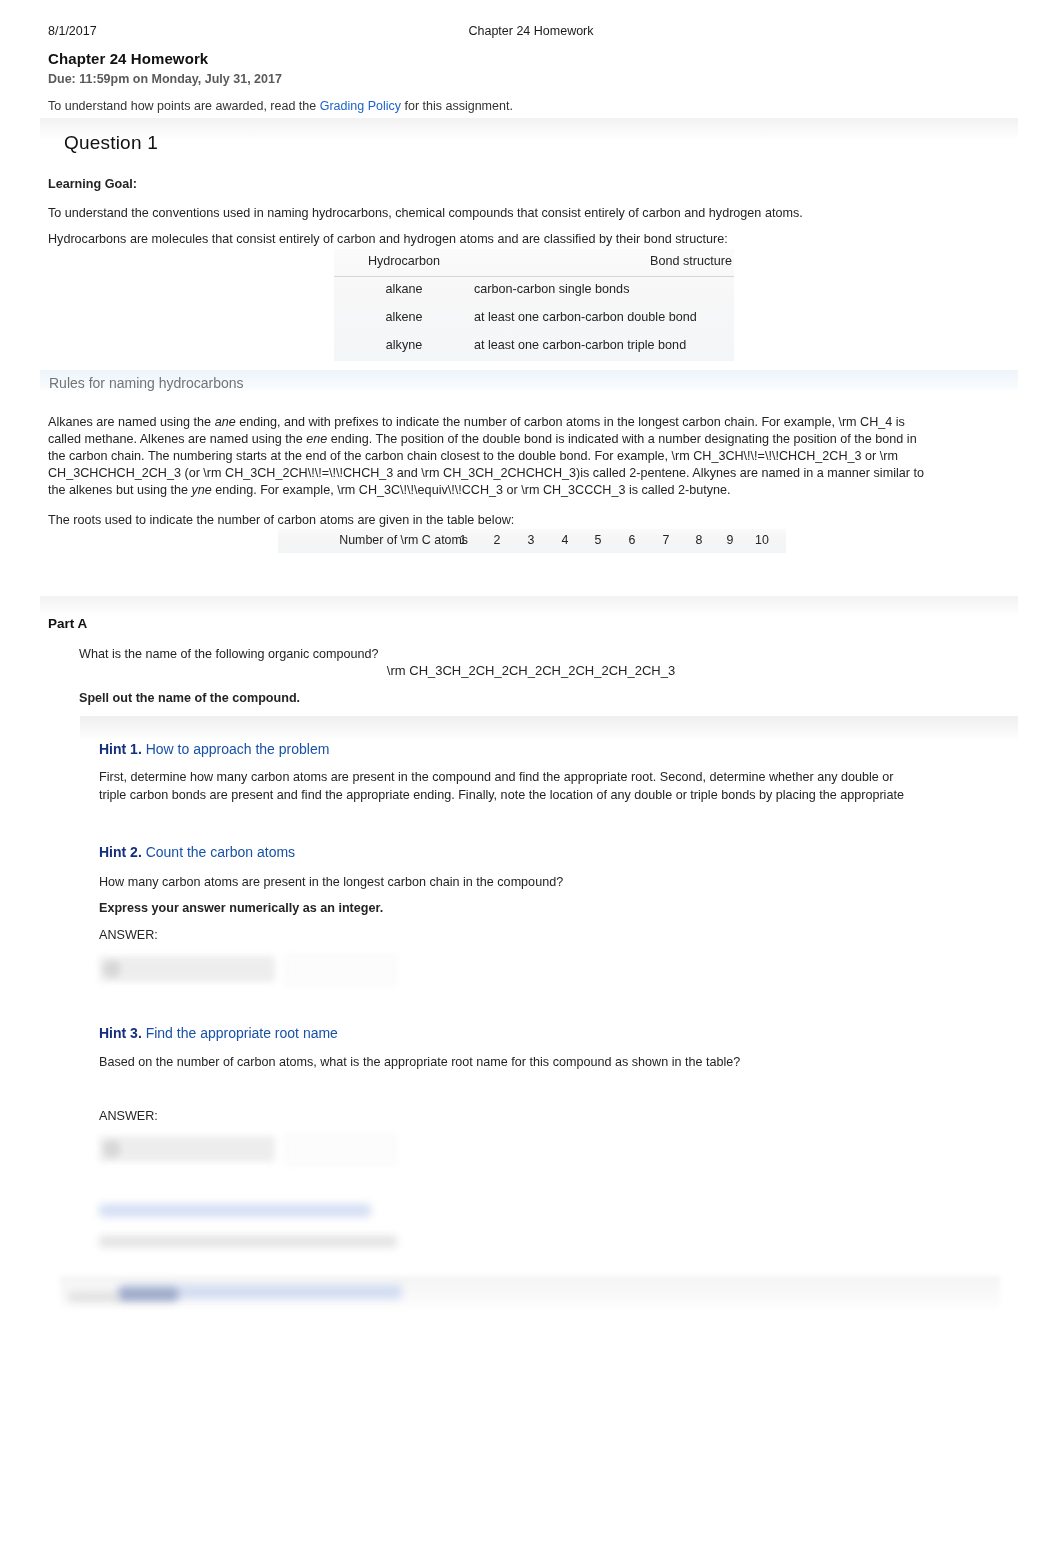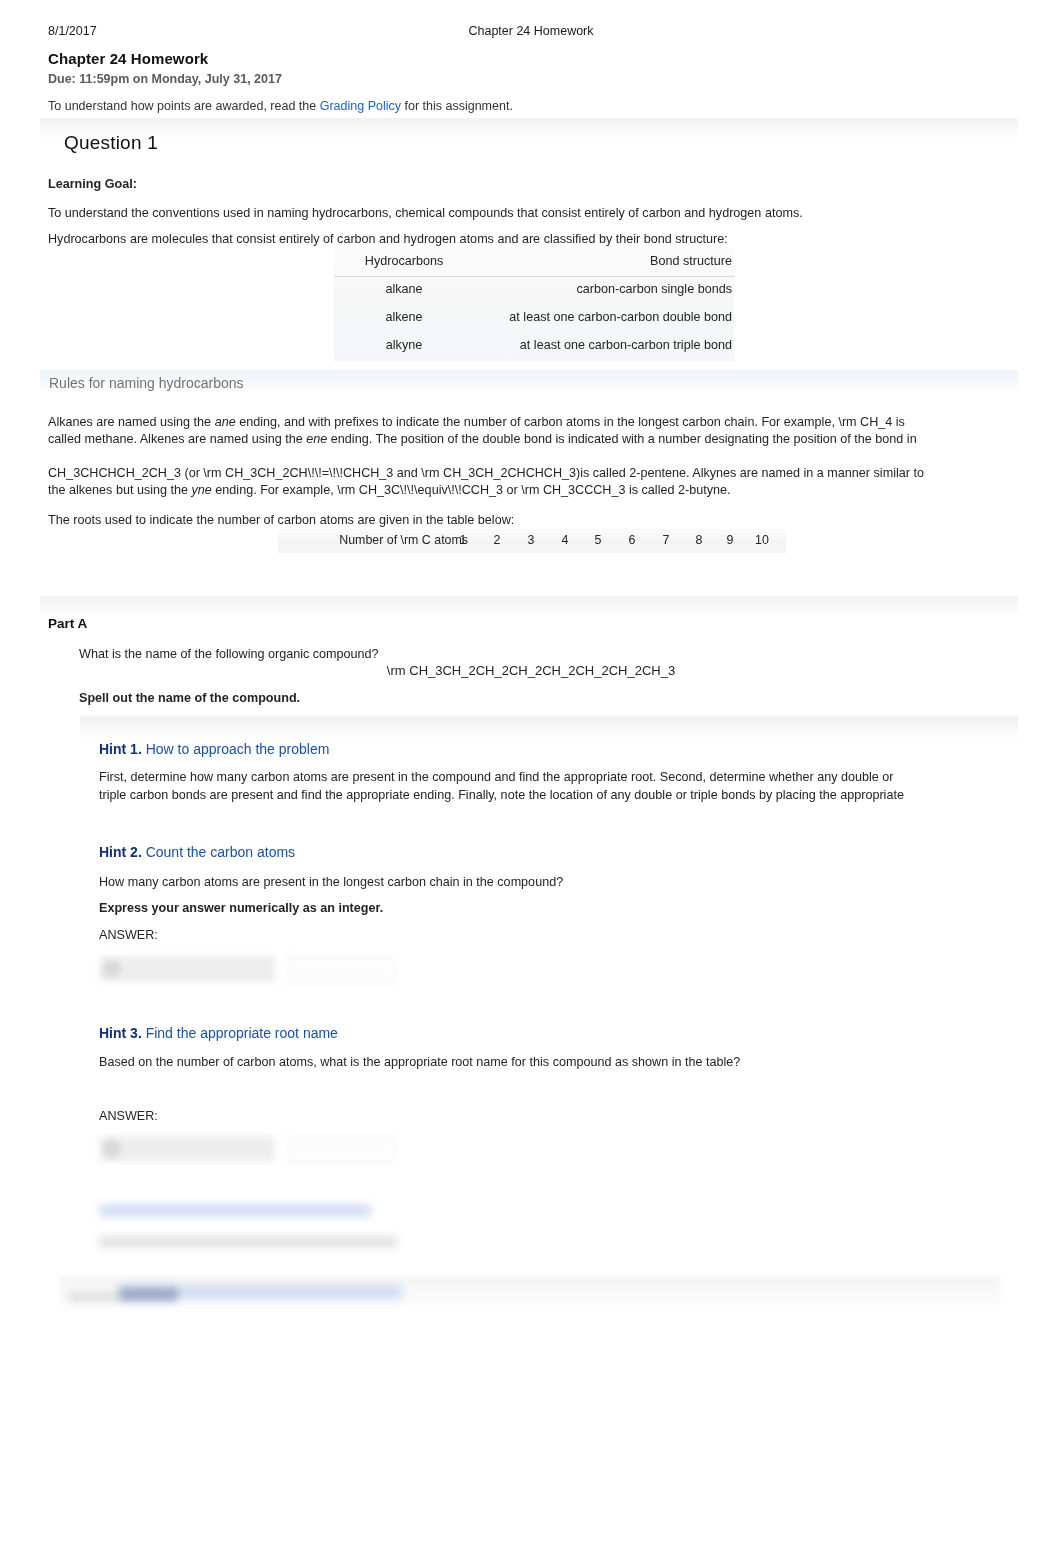--- a/index.html
+++ b/index.html
@@ -125,21 +125,20 @@
     left: 0;
     width: 140px;
     text-align: center;
     top: 5px;
   }
   .hc-table .c2 {
     position: absolute;
     left: 140px;
     top: 5px;
     width: 258px;
-    text-align: right;
   }
   .hc-table .hdr .c2 { text-align: right; }
   .hc-table .hdr { border-bottom: 1px solid #d7d7d7; height: 27px; }
 
   
   .rules-head {
     position: absolute;
     left: 49px;
     top: 375px;
     font-size: 14px;
@@ -282,21 +281,21 @@
 
   <div class="band" style="top:118px;height:22px;"></div>
   <div class="q-title">Question 1</div>
 
   <div class="body-txt bold" style="left:48px;top:176px;">Learning Goal:</div>
   <div class="body-txt" style="left:48px;top:205px;width:960px;">To understand the conventions used in naming hydrocarbons, chemical compounds that consist entirely of carbon and hydrogen atoms.</div>
   <div class="body-txt" style="left:48px;top:231px;width:960px;">Hydrocarbons are molecules that consist entirely of carbon and hydrogen atoms and are classified by their bond structure:</div>
 
   <div class="hc-table">
     <div class="row hdr">
-      <span class="c1">Hydrocarbons</span>
+      <span class="c1">Hydrocarbon</span>
       <span class="c2">Bond structure</span>
     </div>
     <div class="row">
       <span class="c1">alkane</span>
       <span class="c2">carbon-carbon single bonds</span>
     </div>
     <div class="row">
       <span class="c1">alkene</span>
       <span class="c2">at least one carbon-carbon double bond</span>
     </div>
@@ -304,20 +303,21 @@
       <span class="c1">alkyne</span>
       <span class="c2">at least one carbon-carbon triple bond</span>
     </div>
   </div>
 
   <div class="band blue" style="top:370px;height:22px;"></div>
   <div class="rules-head">Rules for naming hydrocarbons</div>
 
   <div class="body-txt" style="left:48px;top:414px;width:960px;"><span>Alkanes are named using the </span><span class="ital">ane</span><span> ending, and with prefixes to indicate the number of carbon atoms in the longest carbon chain. For example, \rm CH_4 is</span></div>
   <div class="body-txt" style="left:48px;top:431px;width:960px;"><span>called methane. Alkenes are named using the </span><span class="ital">ene</span><span> ending. The position of the double bond is indicated with a number designating the position of the bond in</span></div>
+  <div class="body-txt" style="left:48px;top:448px;width:980px;">the carbon chain. The numbering starts at the end of the carbon chain closest to the double bond. For example, \rm CH_3CH\!\!=\!\!CHCH_2CH_3 or \rm</div>
   <div class="body-txt" style="left:48px;top:465px;width:980px;">CH_3CHCHCH_2CH_3 (or \rm CH_3CH_2CH\!\!=\!\!CHCH_3 and \rm CH_3CH_2CHCHCH_3)is called 2-pentene. Alkynes are named in a manner similar to</div>
   <div class="body-txt" style="left:48px;top:482px;width:980px;"><span>the alkenes but using the </span><span class="ital">yne</span><span> ending. For example, \rm CH_3C\!\!\equiv\!\!CCH_3 or \rm CH_3CCCH_3 is called 2-butyne.</span></div>
 
   <div class="body-txt" style="left:48px;top:512px;width:960px;">The roots used to indicate the number of carbon atoms are given in the table below:</div>
 
   <div class="roots">
     <div class="rw">
       <span class="rlabel" style="left:0;">Number of \rm C  atoms</span>
       <span class="cell" style="left:168px;">1</span>
       <span class="cell" style="left:202px;">2</span>

